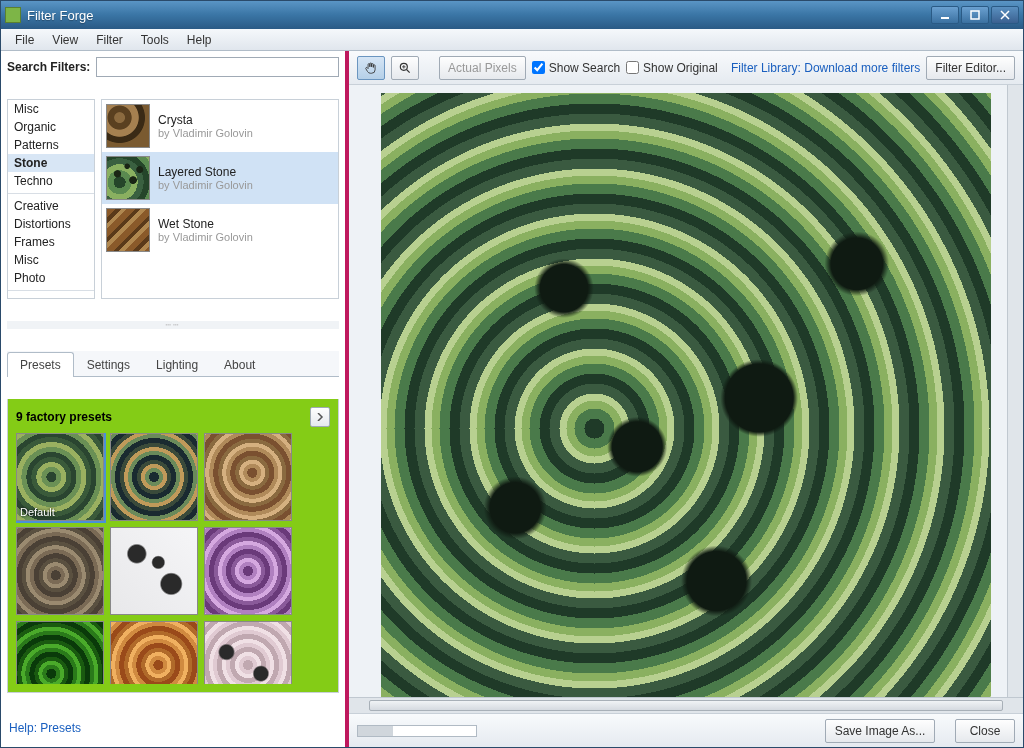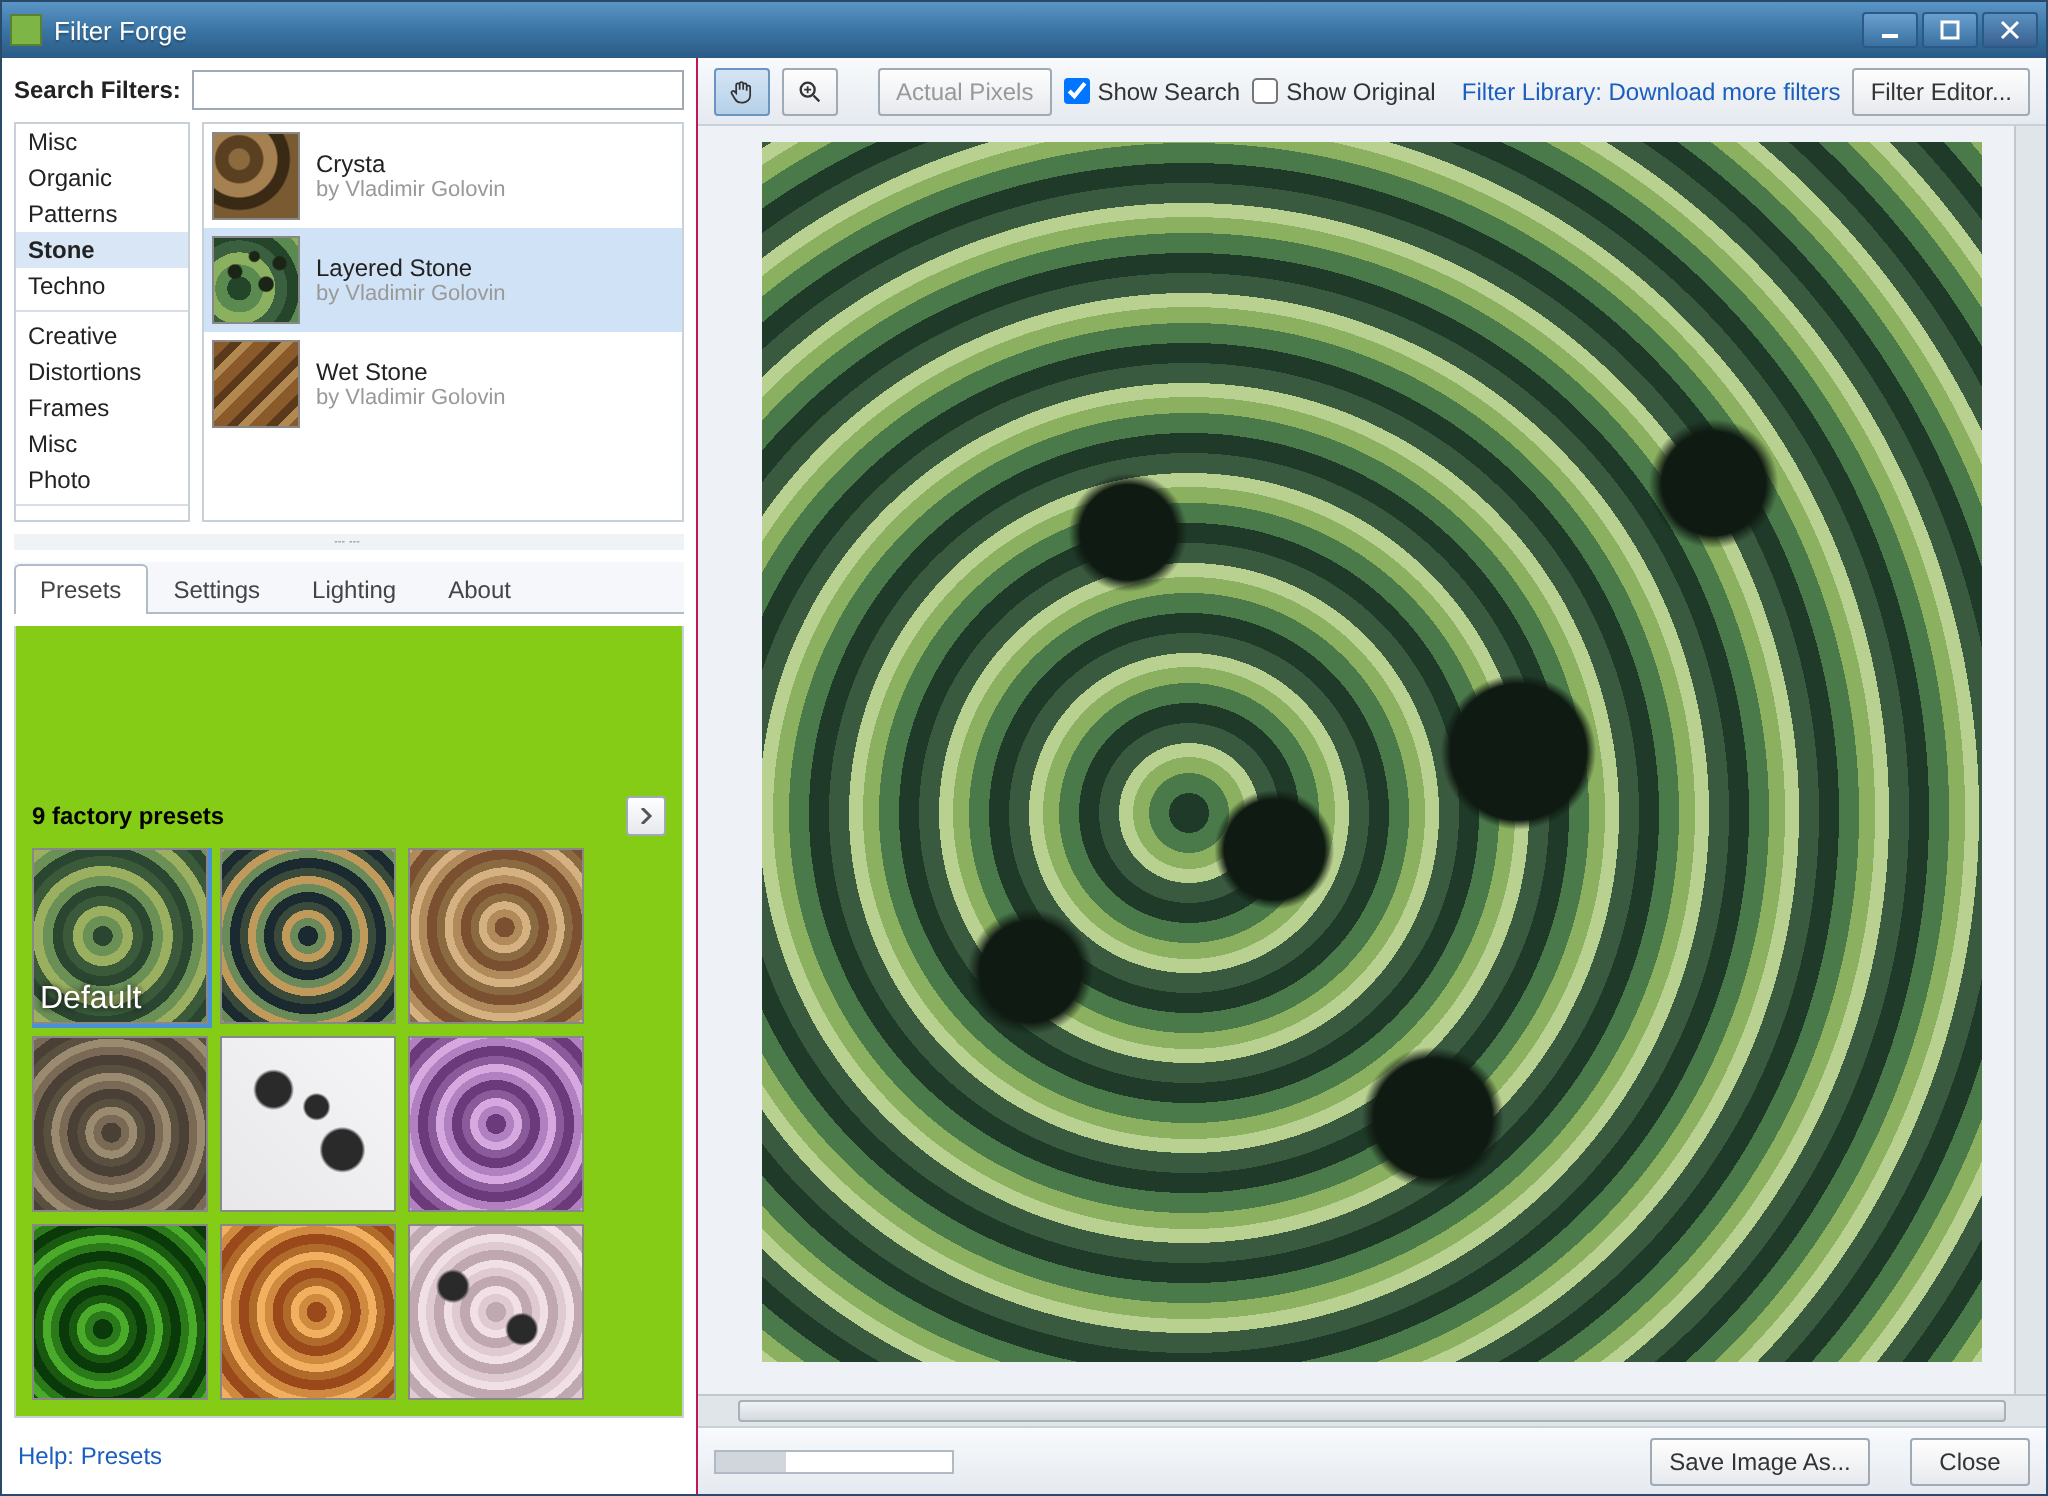--- a/index.html
+++ b/index.html
@@ -7,21 +7,21 @@
 .window { position: absolute; inset: 0; border: 1px solid #2a4a6a; display: flex; flex-direction: column; background: #e8edf2; }
 .titlebar { height: 28px; background: linear-gradient(180deg, #5a95c5 0%, #3a75a5 50%, #2a5a85 100%); display: flex; align-items: center; padding: 0 4px; color: #fff; }
 .titlebar .app-icon { width: 16px; height: 16px; background: #7db547; border: 1px solid #5a8030; margin-right: 6px; }
 .titlebar .title { flex: 1; font-size: 13px; text-shadow: 0 1px 1px rgba(0,0,0,.3); }
 .win-btn { width: 28px; height: 18px; margin-left: 2px; background: linear-gradient(180deg, #6aa0d0, #3a70a0); border: 1px solid #2a5a85; border-radius: 2px; display: flex; align-items: center; justify-content: center; color: #fff; cursor: pointer; }
 .win-btn.close { background: linear-gradient(180deg, #5a90c0, #3a6090); }
 .win-btn svg { width: 10px; height: 10px; }
 .menubar { height: 22px; background: linear-gradient(180deg, #f5f8fb, #e0e6ed); border-bottom: 1px solid #b0bcc8; display: flex; align-items: center; padding: 0 6px; gap: 2px; }
 .menubar .menu-item { padding: 2px 8px; color: #333; cursor: pointer; }
 .body { flex: 1; display: flex; min-height: 0; }
-.left-pane { width: 348px; background: #fff; border-right: 1px solid #be185d; display: flex; flex-direction: column; padding: 6px; gap: 6px; }
+.left-pane { width: 348px; background: #fff; border-right: 4px solid #be185d; display: flex; flex-direction: column; padding: 6px; gap: 22px; }
 .search-row { display: flex; align-items: center; gap: 6px; }
 .search-row label { font-weight: bold; color: #222; font-size: 12px; }
 .search-row input { flex: 1; height: 20px; border: 1px solid #a0aab5; padding: 0 4px; }
 .browser { display: flex; gap: 6px; height: 200px; }
 .cat-list { width: 88px; border: 1px solid #c8d0d8; background: #fff; overflow: auto; }
 .cat-item { padding: 2px 6px; color: #222; cursor: pointer; }
 .cat-item.selected { background: #d8e6f5; font-weight: bold; }
 .cat-sep { height: 1px; background: #d8dee5; margin: 3px 0; }
 .filter-list { flex: 1; border: 1px solid #c8d0d8; background: #fff; overflow: auto; }
 .filter-row { display: flex; align-items: center; padding: 4px; gap: 8px; cursor: pointer; }
@@ -33,21 +33,21 @@
 .tabs { display: flex; border-bottom: 1px solid #b0bcc8; background: #f5f7fa; }
 .tab { padding: 5px 12px; border: 1px solid transparent; border-bottom: none; color: #444; cursor: pointer; position: relative; top: 1px; }
 .tab.active { background: #fff; border-color: #b0bcc8; border-radius: 3px 3px 0 0; }
 .presets-area { flex: 1; border: 1px solid #c8d0d8; border-top: none; background: #84cc16; padding: 8px; display: flex; flex-direction: column; min-height:0;justify-content:flex-end;}
 .presets-head { display: flex; align-items: center; justify-content: space-between; margin-bottom: 6px; }
 .presets-head .count { font-weight: bold; font-size: 12px; }
 .arrow-btn { width: 20px; height: 20px; border: 1px solid #a0aab5; background: linear-gradient(180deg,#fefefe,#e6e9ed); border-radius:2px; display:flex;align-items:center;justify-content:center; cursor:pointer;}
 .preset-grid { display: grid; grid-template-columns: repeat(3, 88px); gap: 6px; overflow:auto;}
 .preset { width: 88px; height: 88px; border: 1px solid #888; position: relative; cursor:pointer; }
 .preset.selected { outline: 2px solid #4a90d8; }
-.preset .label { position: absolute; bottom: 2px; left: 3px; color: #fff; font-size: 16px; text-shadow: 0 0 3px #000; }
+.preset .label { position: absolute; bottom: 2px; left: 3px; color: #fff; font-size: 11px; text-shadow: 0 0 3px #000; }
 .help-link { color: #1a5fbf; padding: 6px 2px; cursor:pointer; }
 .right-pane { flex: 1; display: flex; flex-direction: column; background: #eef2f6; }
 .toolbar { height: 34px; display: flex; align-items: center; padding: 0 8px; gap: 6px; border-bottom: 1px solid #c8d0d8; background: linear-gradient(180deg,#f8fafc,#e5eaf0);}
 .tool-btn { height: 24px; min-width: 28px; padding: 0 8px; border: 1px solid #a0aab5; background: linear-gradient(180deg,#fefefe,#e6e9ed); border-radius: 2px; display: inline-flex; align-items: center; justify-content: center; cursor:pointer; color:#333; gap:4px;}
 .tool-btn.icon-only { padding: 0; width: 28px; }
 .tool-btn.pressed { background: linear-gradient(180deg,#d5e5f5,#b5d0e8); border-color:#6a95c0;}
 .tool-btn.disabled { color:#999; }
 .chk { display:flex; align-items:center; gap:4px; color:#333; cursor:pointer;}
 .chk input { margin:0; }
 .spacer { flex:1; }
@@ -110,20 +110,27 @@
           <rect x="1" y="1" width="8" height="8" fill="none" stroke="#fff" stroke-width="1.5"></rect>
         </svg>
       </div>
     <div class="win-btn close">
         <svg viewBox="0 0 10 10">
           <path d="M1 1 L9 9 M9 1 L1 9" stroke="#fff" stroke-width="1.5"></path>
         </svg>
       </div>
   </div>
 
+  <div class="menubar">
+    <div class="menu-item">File</div>
+    <div class="menu-item">View</div>
+    <div class="menu-item">Filter</div>
+    <div class="menu-item">Tools</div>
+    <div class="menu-item">Help</div>
+  </div>
 
   <div class="body">
 
     <div class="left-pane">
 
       <div class="search-row">
         <label>Search Filters:</label>
         <input type="text" value="" style="">
       </div>
 

